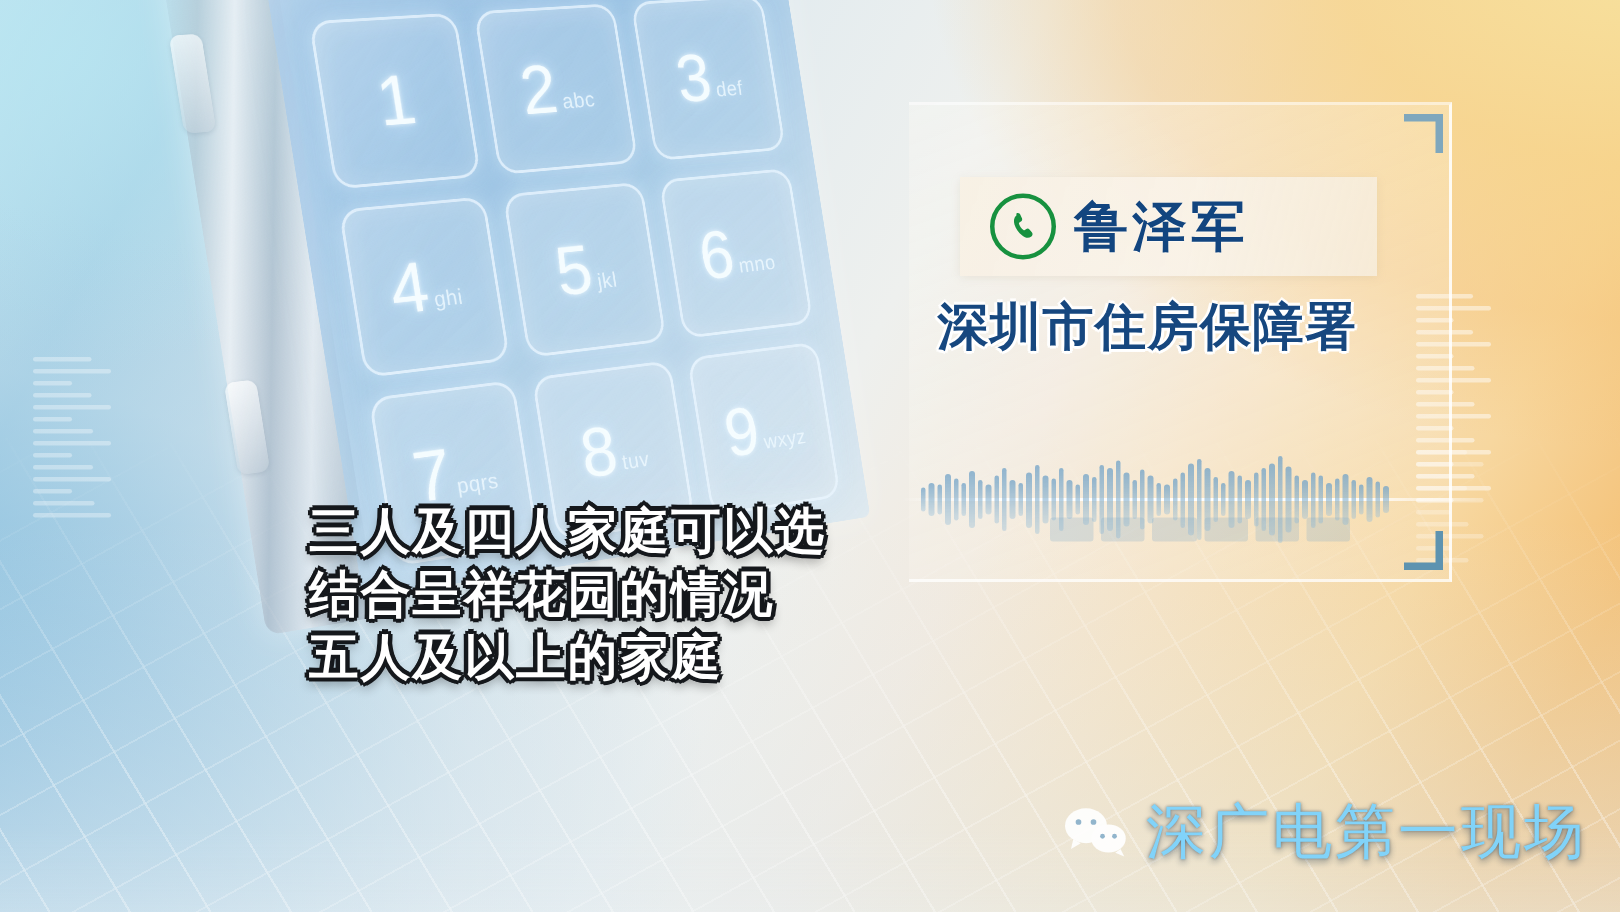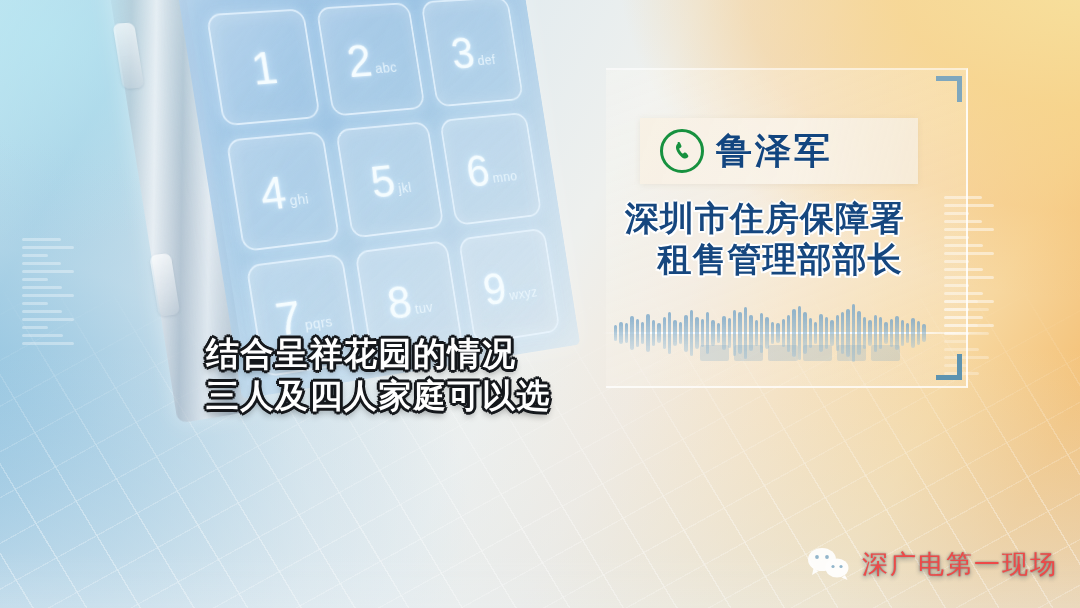--- a/index.html
+++ b/index.html
@@ -241,22 +241,22 @@
   .subs div{ white-space:nowrap; }
 
   
   .watermark{
     position:absolute; right:22px; bottom:26px;
     display:flex; align-items:center; gap:11px;
     opacity:.96;
   }
   .wm-icon{ width:46px; height:36px; position:relative; flex:0 0 auto; }
   .wm-text{
-    font-size:26px; font-weight:400; letter-spacing:2px;
-    color:#ef4444;
+    font-size:40px; font-weight:400; letter-spacing:2px;
+    color:#7dd3fc;
     text-shadow:0 2px 5px rgba(40,60,80,.55), 0 0 2px rgba(30,50,70,.5);
   }
 </style>
 </head>
 <body>
 
 <div class="stage">
 
   <div class="bg-base"></div>
   <div class="bg-warm"></div>
@@ -391,21 +391,20 @@
     <span class="phone-icon">
       <svg width="24" height="24" viewBox="0 0 24 24" aria-hidden="true">
         <path d="M7.6 3.4c1.1-.7 2.2-.2 2.7.9l1 2.2c.4.9.1 1.7-.7 2.2l-1 .6c-.3.2-.4.5-.3.8.5 1.6 1.6 3.2 3 4.3.3.2.6.2.9 0l.8-.6c.8-.6 1.7-.5 2.3.2l1.6 1.9c.7.9.6 2-.3 2.7-1.9 1.5-3.9 1.1-6.1-.6-2.4-1.9-4.4-4.7-5.2-7.4-.7-2.5-.3-4.7 1.3-5.9z" fill="#17913f"></path>
       </svg>
     </span>
     <span class="name-text">鲁泽军</span>
   </div>
 
   <div class="title-block">
     <span class="ln1">深圳市住房保障署</span>
-    <span class="ln2">租售管理部部长</span>
   </div>
 
   <div class="wave-axis"></div>
   <div class="wave">
       <b style="height: 22%;"></b>
       <b style="height: 30%;"></b>
       <b style="height: 26%;"></b>
       <b style="height: 46%;"></b>
       <b style="height: 38%;"></b>
       <b style="height: 30%;"></b>
@@ -465,22 +464,23 @@
   <div class="wave-refl">
     <b></b>
       <b></b>
       <b></b>
       <b></b>
       <b></b>
       <b></b>
   </div>
 
   <div class="subs">
+      <div>三人及四人家庭可以选</div>
       <div>结合呈祥花园的情况</div>
-      <div>三人及四人家庭可以选</div>
+      <div>五人及以上的家庭</div>
     </div>
 
   <div class="watermark">
     <span class="wm-icon">
       <svg width="46" height="36" viewBox="0 0 46 36" aria-hidden="true">
         <ellipse cx="17" cy="13.5" rx="14" ry="11.6" fill="#ffffff" opacity=".95"></ellipse>
         <path d="M8.5 22.5 L7 29 L13.5 25.2 Z" fill="#ffffff" opacity=".95"></path>
         <circle cx="12" cy="11" r="1.9" fill="#8fb4cc"></circle>
         <circle cx="22" cy="11" r="1.9" fill="#8fb4cc"></circle>
         <ellipse cx="32" cy="22" rx="11.5" ry="9.4" fill="#ffffff" opacity=".97"></ellipse>

